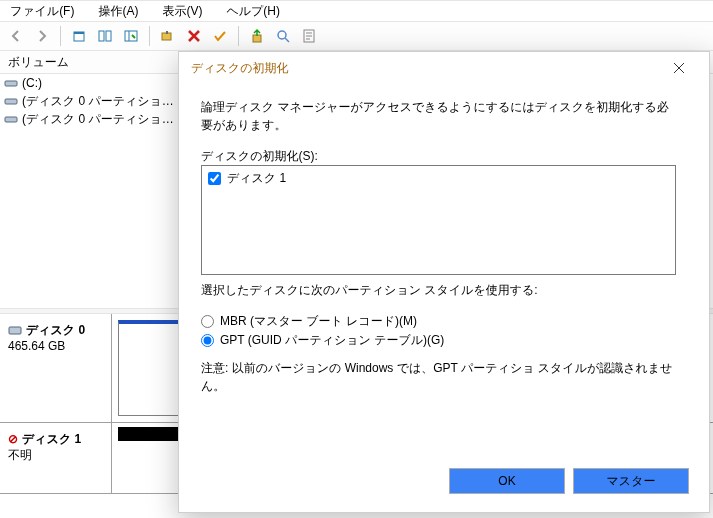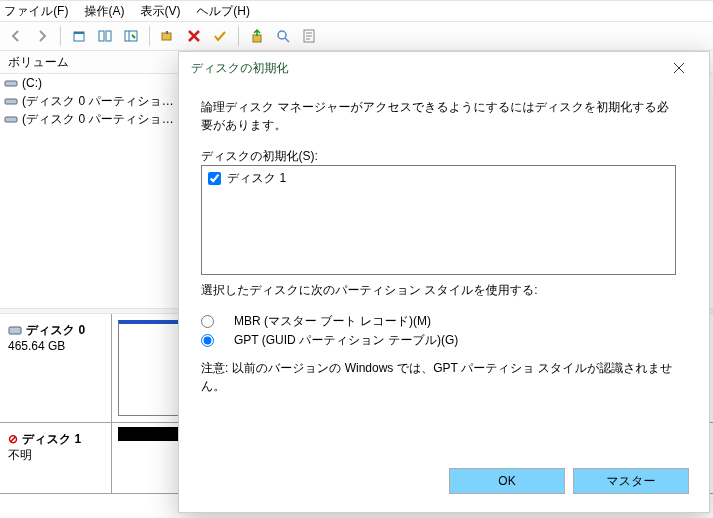--- a/index.html
+++ b/index.html
@@ -1,17 +1,17 @@
 <!DOCTYPE html>
 <html><head>
 <meta charset="utf-8">
 <style>
 html,body{margin:0;padding:0;font-family:"Yu Gothic UI","Meiryo",sans-serif;font-size:12px;color:#000;background:#fff;overflow:hidden}
 .wnd{width:713px;height:518px;position:relative;background:#fff;border-top:1px solid #e5e5e5}
-.menubar{height:20px;display:flex;align-items:center;padding:0 0;gap:8px}
+.menubar{height:20px;display:flex;align-items:center;padding:0 6px;gap:16px}
 .menubar span{padding:2px 4px}
 .toolbar{height:28px;border-top:1px solid #e5e5e5;border-bottom:1px solid #e5e5e5;display:flex;align-items:center;padding:0 4px;gap:2px;background:#fdfdfd}
 .tb-btn{width:24px;height:24px;display:flex;align-items:center;justify-content:center;border-radius:2px}
 .tb-sep{width:1px;height:20px;background:#d0d0d0;margin:0 4px}
 .tb-btn svg{width:16px;height:16px}
 .work{position:relative;height:calc(518px - 20px - 28px)}
 .grid-header{height:22px;background:#fdfdfd;border-bottom:1px solid #e5e5e5;display:flex;white-space:nowrap;overflow:hidden}
 .gh{border-right:4px solid #15803d;padding:3px 8px;box-sizing:border-box;flex-shrink:0}
 .vol-list{}
 .vol-row{display:flex;height:18px;align-items:center;padding-left:4px;gap:2px;white-space:nowrap}
@@ -22,32 +22,32 @@
 .disk-panel{display:flex;border-bottom:1px solid #a0a0a0}
 .disk-label{width:112px;border-right:1px solid #a0a0a0;padding:8px 8px;box-sizing:border-box}
 .disk-label .dname{font-weight:bold;display:flex;align-items:center;gap:4px}
 .disk-label div{line-height:1.35}
 .dm-strip{flex:1;display:flex;padding:6px 6px;gap:4px;overflow:hidden}
 .partbox{border:1px solid #808080;border-top:4px solid #2050c0;padding:6px 6px;min-width:60px;background:#fff;white-space:nowrap;overflow:hidden}
 .unalloc-strip{height:14px;background:#000;width:100%;margin-top:2px}
 .bad-icon{color:#c00;font-weight:bold}
 
 .modal{position:absolute;left:178px;top:50px;width:530px;height:460px;background:#fff;box-shadow:0 8px 28px rgba(0,0,0,.25);border:1px solid #cfcfcf}
-.modal .titlebar{height:32px;display:flex;align-items:center;padding:0 8px;color:#14532d}
+.modal .titlebar{height:32px;display:flex;align-items:center;padding:0 8px;color:#a16207}
 .modal .titlebar .ttl{flex:1;padding-left:4px}
 .modal .close{width:44px;height:28px;display:flex;align-items:center;justify-content:center;color:#333}
 .modal .body{padding:8px 33px 0 22px}
 .modal .body p{margin:6px 0 14px 0;line-height:1.5}
 .listbox{border:1px solid #7a7a7a;height:100px;padding:4px 6px;background:#fff}
 .listbox label{display:flex;align-items:center;gap:6px}
 .radios{margin:10px 0}
-.radios label{display:flex;align-items:center;gap:20px;margin:2px 0}
+.radios label{display:flex;align-items:center;gap:6px;margin:2px 0}
 .note{margin-top:14px}
 .modal .buttons{position:absolute;right:20px;bottom:18px;display:flex;gap:8px}
-.btn{min-width:86px;height:24px;background:#7dd3fc;border:1px solid #adadad;display:flex;align-items:center;justify-content:center;padding:0 14px}
+.btn{min-width:86px;height:24px;background:#3b82f6;border:1px solid #adadad;display:flex;align-items:center;justify-content:center;padding:0 14px}
 input[type=checkbox],input[type=radio]{margin:0}
 </style>
 </head>
 <body>
 <div class="wnd">
 
 <div class="menubar">
   <span>ファイル(F)</span>
   <span>操作(A)</span>
   <span>表示(V)</span>

